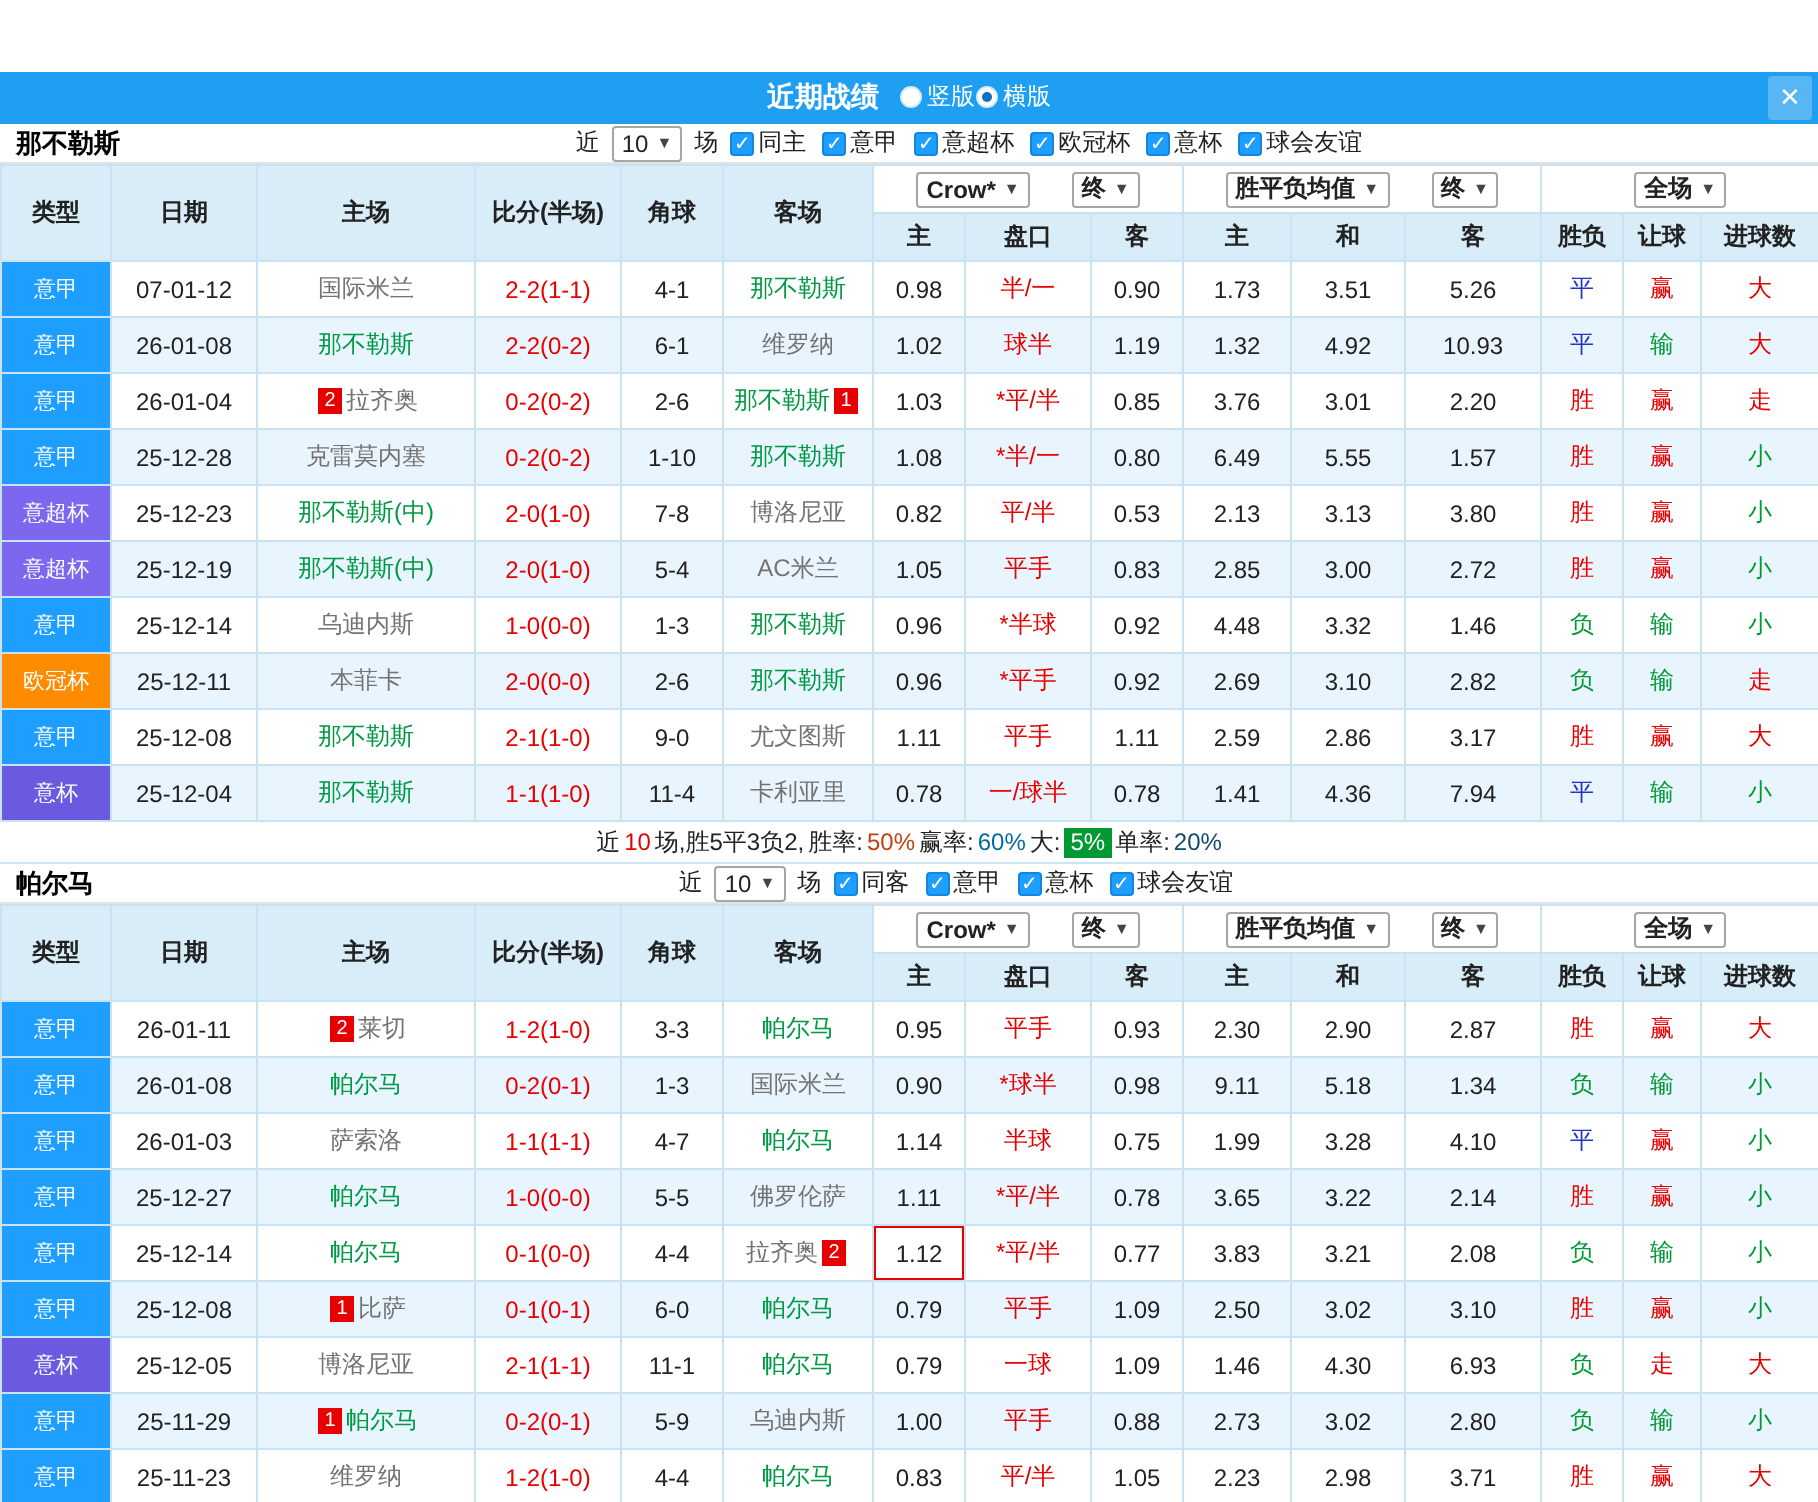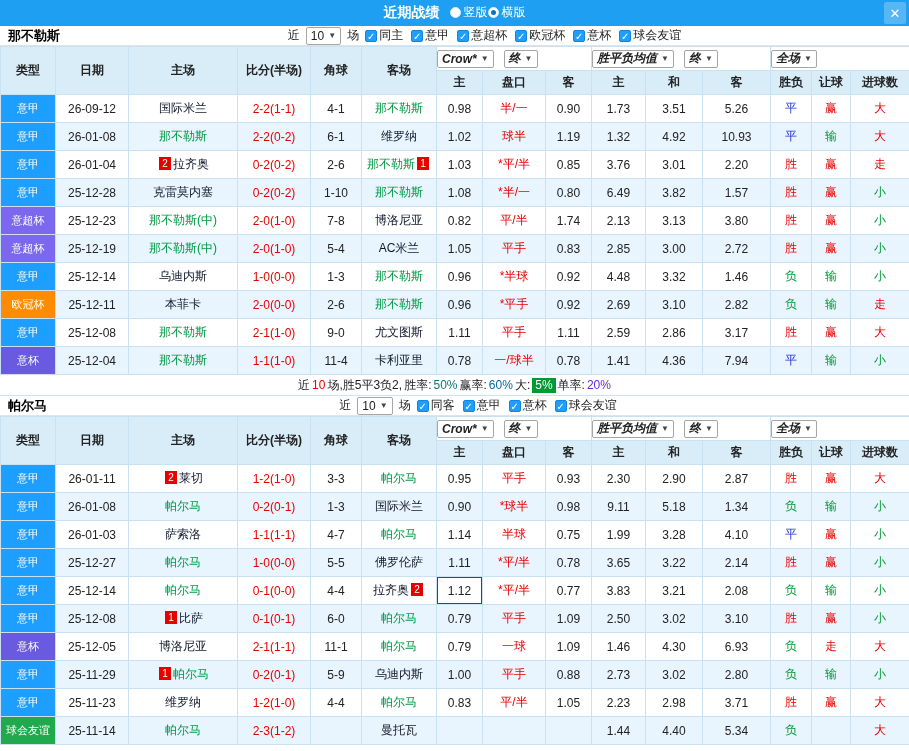--- a/index.html
+++ b/index.html
@@ -9,20 +9,21 @@
     font-family: "Liberation Sans", "DejaVu Sans", sans-serif;
     color: #222;
   }
   
   .titlebar {
     height: 26px;
     background: #1E9FF2;
     position: relative;
     display: flex;
     align-items: center;
+    margin-top: 36px;
   }
   .title-center {
     position: absolute; left: 0; right: 0;
     display: flex; justify-content: center; align-items: center; gap: 10px;
     color: #fff;
   }
   .app-title { font-weight: bold; font-size: 14px; }
   .radio-opt { display: inline-flex; align-items: center; gap: 3px; font-size: 12px; cursor: pointer; }
   .radio-circle {
     width: 11px; height: 11px; border-radius: 50%;
@@ -62,29 +63,29 @@
   }
   .caret { font-size: 8px; color: #444; }
   
   table { border-collapse: collapse; table-layout: fixed; width: 909px; }
   th, td { border: 1px solid #c9e2f2; }
   thead th {
     background: #D9EDF9; font-size: 12px; font-weight: bold; color: #222;
     height: 24px; padding: 0; text-align: center; white-space: nowrap; overflow: hidden;
   }
   thead th.dropdown-cell { background: #fff; }
-  .dd-flex { display: flex; justify-content: flex-start; align-items: center; gap: 10px; font-style: italic; }
+  .dd-flex { display: flex; justify-content: center; align-items: center; gap: 21px; }
   tbody td {
     height: 28px; text-align: center; font-size: 12px; padding: 0;
     white-space: nowrap; overflow: hidden; background: #fff;
   }
   tbody tr:nth-child(even) td { background: #E9F5FE; }
   td.c-type { color: #fff; font-size: 11px; }
   td.c-score, td.c-handicap { color: #E60000; }
-  .tname { color: #0f172a; cursor: pointer; }
+  .tname { color: #737373; cursor: pointer; }
   .tname.green { color: #009944; }
   .redcard {
     display: inline-block; min-width: 12px; height: 13px; line-height: 13px;
     background: #E60000; color: #fff; font-size: 10px; margin: 0 2px;
     padding: 0 1px; vertical-align: 1px;
   }
   .hl { box-shadow: inset 0 0 0 1px #E60000; }
   
   .summary-bar {
     height: 21px; display: flex; align-items: center; justify-content: center;
@@ -214,21 +215,21 @@
         <th>和</th>
         <th>客</th>
         <th>胜负</th>
         <th>让球</th>
         <th>进球数</th>
       </tr>
     </thead>
     <tbody>
         <tr>
     <td class="c-type" style="background: rgb(30, 159, 255);">意甲</td>
-    <td class="c-date">26-09-12</td>
+    <td class="c-date">07-01-12</td>
     <td class="c-home"><span class="tname">国际米兰</span></td>
     <td class="c-score">2-2(1-1)</td>
     <td class="c-corner">4-1</td>
     <td class="c-away"><span class="tname green">那不勒斯</span></td>
     <td class="c-odd">0.98</td>
     <td class="c-handicap">半/一</td>
     <td class="c-odd">0.90</td>
     <td class="c-eu">1.73</td>
     <td class="c-eu">3.51</td>
     <td class="c-eu">5.26</td>
@@ -274,36 +275,36 @@
     <td class="c-type" style="background: rgb(30, 159, 255);">意甲</td>
     <td class="c-date">25-12-28</td>
     <td class="c-home"><span class="tname">克雷莫内塞</span></td>
     <td class="c-score">0-2(0-2)</td>
     <td class="c-corner">1-10</td>
     <td class="c-away"><span class="tname green">那不勒斯</span></td>
     <td class="c-odd">1.08</td>
     <td class="c-handicap">*半/一</td>
     <td class="c-odd">0.80</td>
     <td class="c-eu">6.49</td>
-    <td class="c-eu">3.82</td>
+    <td class="c-eu">5.55</td>
     <td class="c-eu">1.57</td>
     <td class="c-res" style="color: rgb(230, 0, 0);">胜</td>
     <td class="c-res" style="color: rgb(230, 0, 0);">赢</td>
     <td class="c-res" style="color: rgb(0, 153, 51);">小</td>
   </tr>
         <tr>
     <td class="c-type" style="background: rgb(123, 104, 238);">意超杯</td>
     <td class="c-date">25-12-23</td>
     <td class="c-home"><span class="tname green">那不勒斯(中)</span></td>
     <td class="c-score">2-0(1-0)</td>
     <td class="c-corner">7-8</td>
     <td class="c-away"><span class="tname">博洛尼亚</span></td>
     <td class="c-odd">0.82</td>
     <td class="c-handicap">平/半</td>
-    <td class="c-odd">1.74</td>
+    <td class="c-odd">0.53</td>
     <td class="c-eu">2.13</td>
     <td class="c-eu">3.13</td>
     <td class="c-eu">3.80</td>
     <td class="c-res" style="color: rgb(230, 0, 0);">胜</td>
     <td class="c-res" style="color: rgb(230, 0, 0);">赢</td>
     <td class="c-res" style="color: rgb(0, 153, 51);">小</td>
   </tr>
         <tr>
     <td class="c-type" style="background: rgb(123, 104, 238);">意超杯</td>
     <td class="c-date">25-12-19</td>
@@ -389,27 +390,27 @@
     <td class="c-res" style="color: rgb(0, 153, 51);">输</td>
     <td class="c-res" style="color: rgb(0, 153, 51);">小</td>
   </tr>
       </tbody>
   </table>
   <div class="summary-bar">
       <span>近</span>
       <span style="color: rgb(230, 0, 0);">10</span>
       <span>场,胜5平3负2, </span>
       <span>胜率:</span>
-      <span style="color: #0f766e;">50%</span>
+      <span style="color: #c2410c;">50%</span>
       <span> 赢率:</span>
       <span style="color: #0369a1;">60%</span>
       <span> 大: </span>
       <span class="sum-badge" style="color: rgb(255, 255, 255); background: rgb(0, 153, 51);">5%</span>
       <span> 单率:</span>
-      <span style="color: #6d28d9;">20%</span>
+      <span style="color: #0c4a6e;">20%</span>
     </div>
 </section>
 
 <section>
   <div class="team-bar">
     <span class="team-name">帕尔马</span>
     <div class="team-controls">
       <span>近</span>
       <span class="sel-box">
           <span>10</span>

